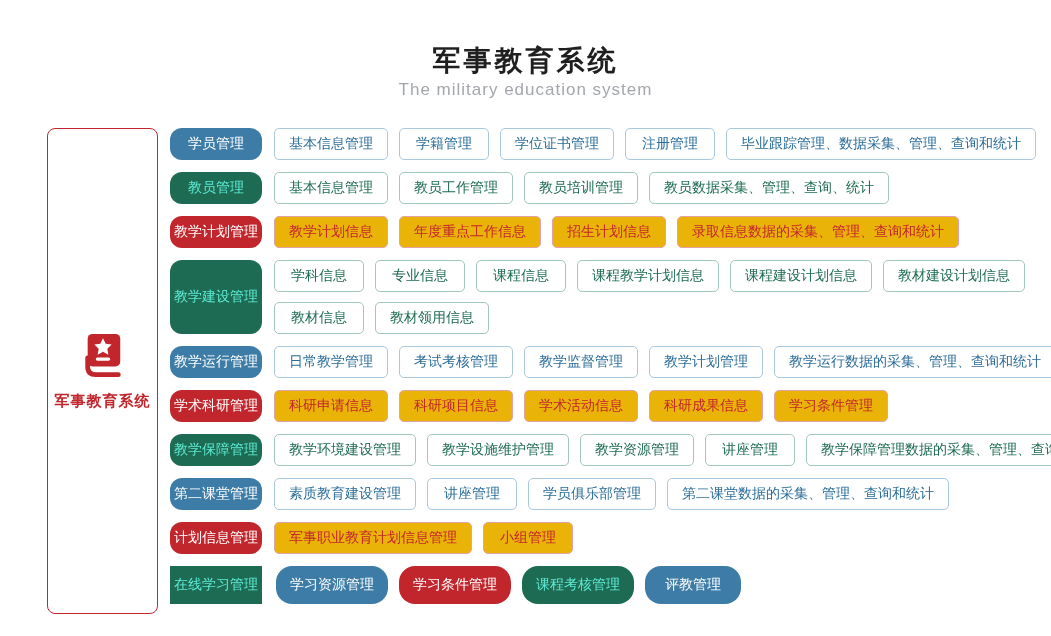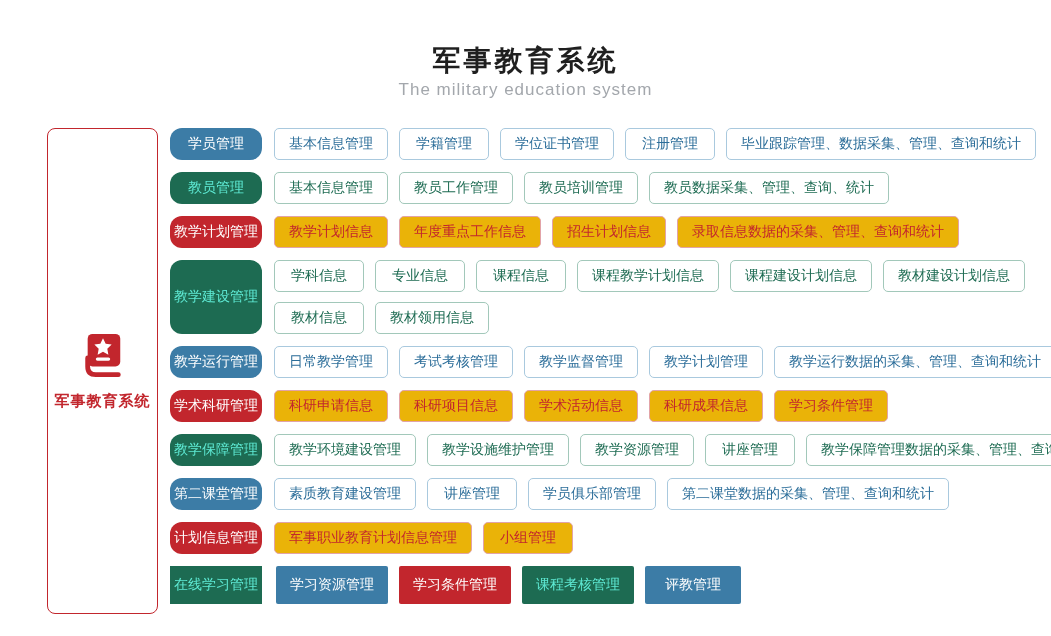--- a/index.html
+++ b/index.html
@@ -35,21 +35,21 @@
 
   .solid.blue{background:var(--blue);color:#fff;}
   .solid.green{background:var(--green);color:#5eead4;}
   .solid.red{background:var(--red);color:#fff;}
   .outline.blue{background:#fff;border:1px solid var(--blue-border);color:var(--blue-text);}
   .outline.green{background:#fff;border:1px solid var(--green-border);color:var(--green-text);}
   .outline.red{background:#eab308;border:1px solid var(--red-border);color:var(--red-text);}
 
   .row.large{gap:14px;}
   .row.large .cat{min-height:38px;border-radius:0;}
-  .row.large .item{height:38px;min-width:96px;border-radius:2px;}
+  .row.large .item{height:38px;min-width:96px;border-radius:16px;}
 </style>
 </head>
 <body>
 
 <div class="header">
   <div class="title">军事教育系统</div>
   <div class="subtitle">The military education system</div>
 </div>
 
 <div class="content">

